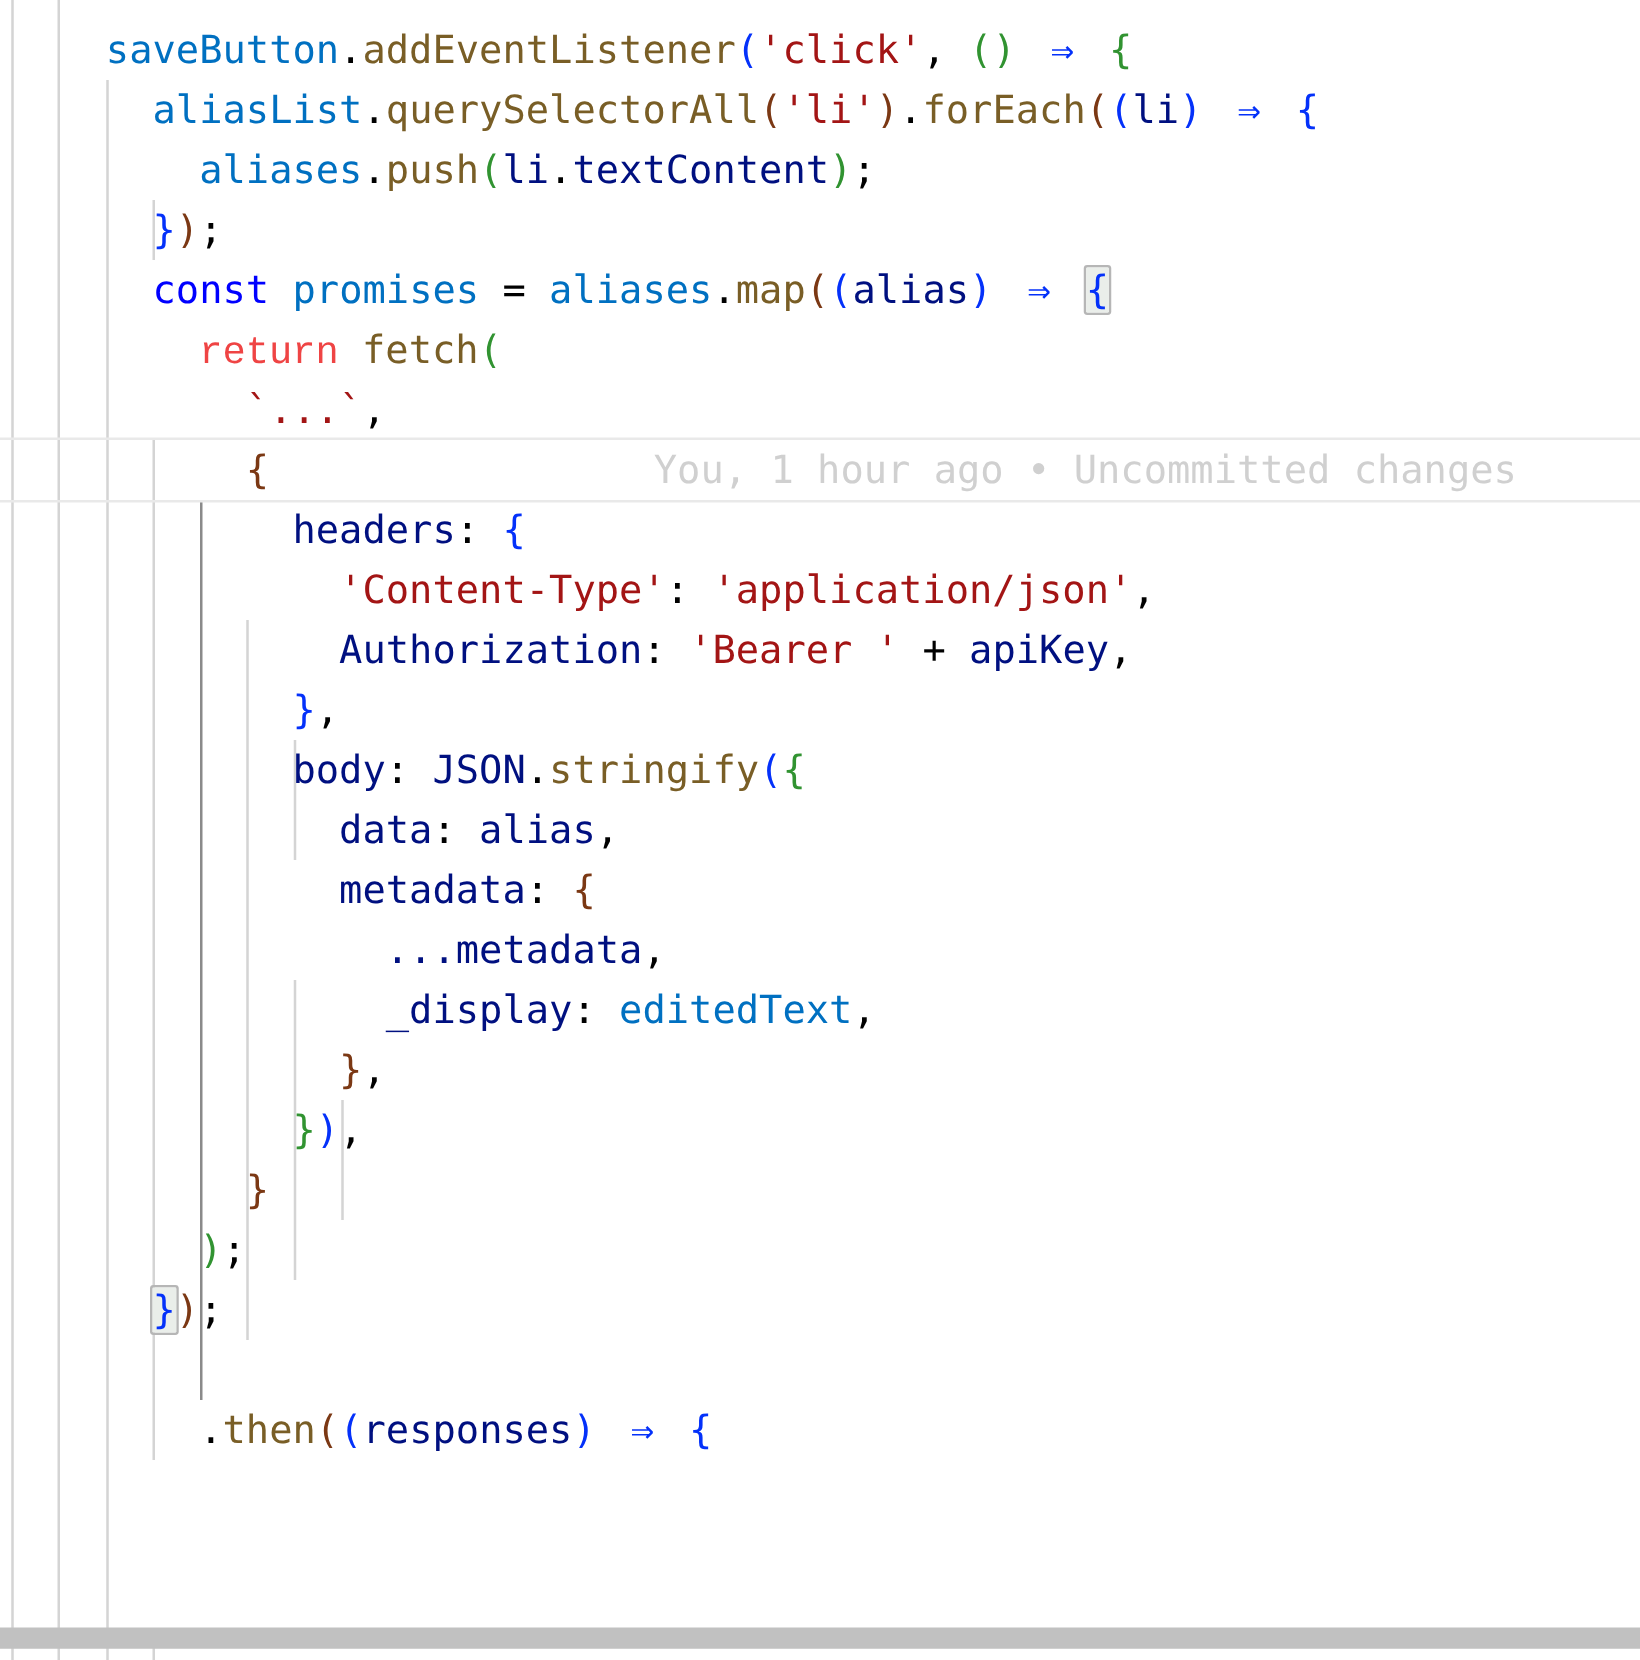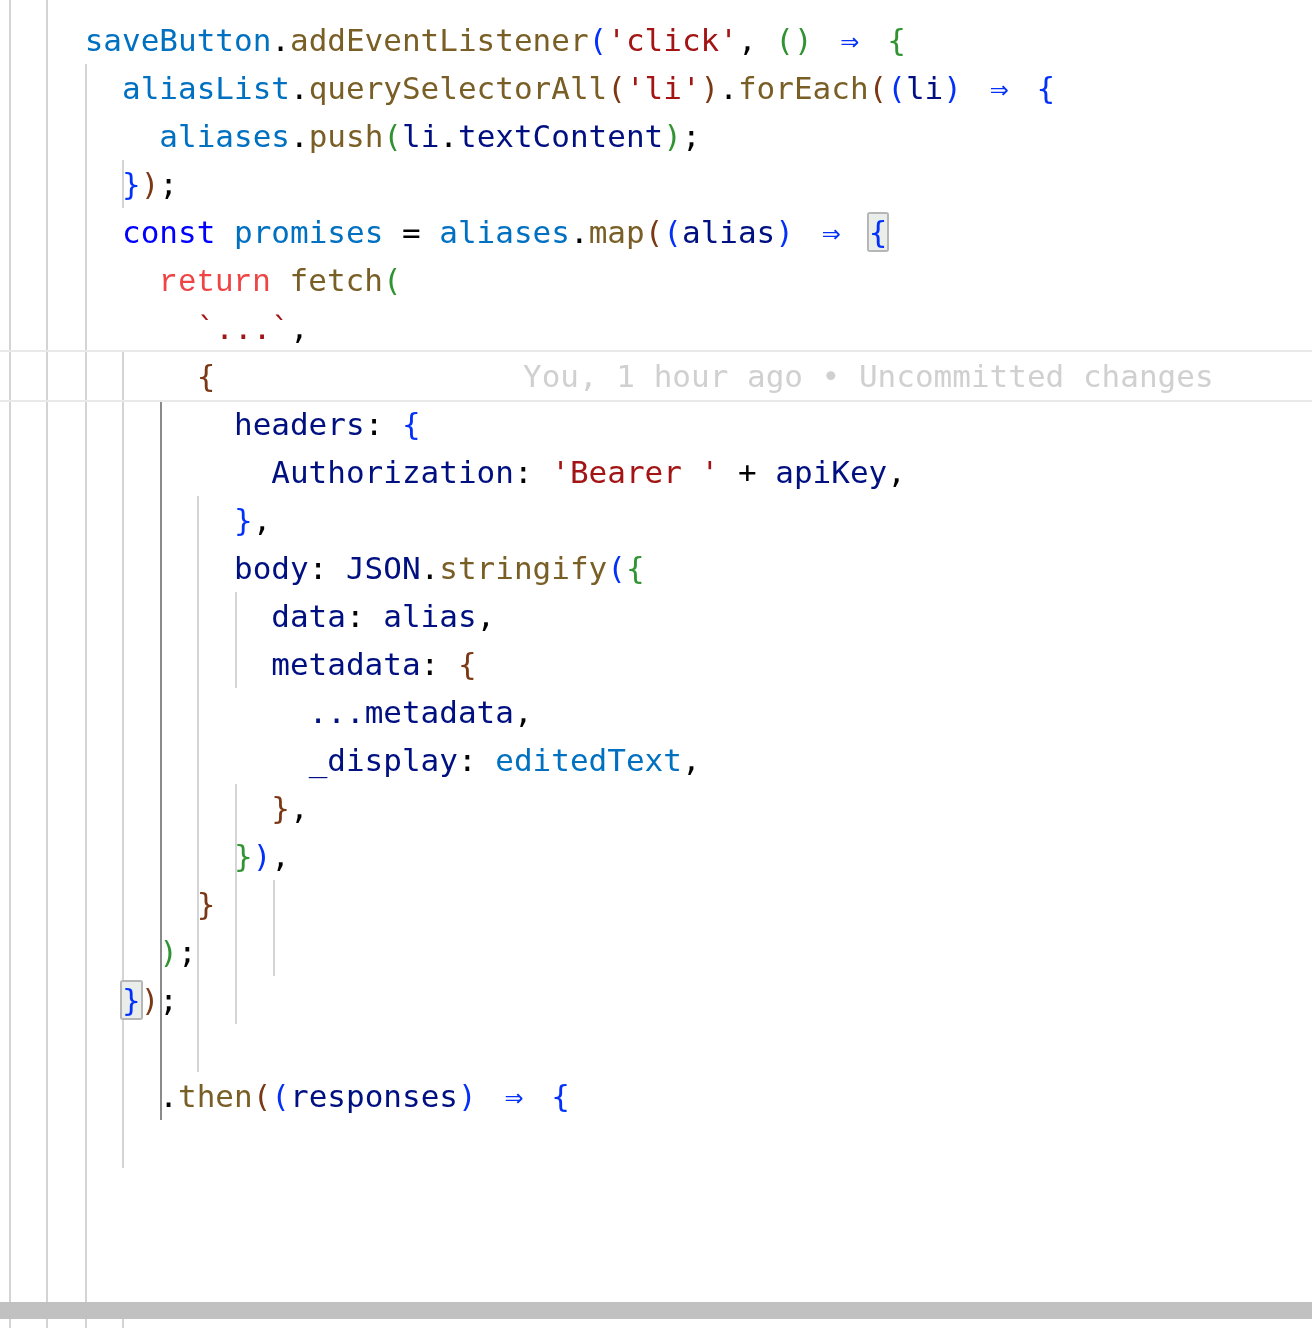--- a/index.html
+++ b/index.html
@@ -46,20 +46,21 @@
   <div id="code-area">
       <div class="line"><span style="color: rgb(0, 0, 0);">    </span><span style="color: rgb(0, 112, 193);">saveButton</span><span style="color: rgb(0, 0, 0);">.</span><span style="color: rgb(121, 94, 38);">addEventListener</span><span style="color: rgb(4, 49, 250);">(</span><span style="color: rgb(163, 21, 21);">'click'</span><span style="color: rgb(0, 0, 0);">, </span><span style="color: rgb(49, 147, 49);">()</span><span style="color: rgb(0, 0, 0);"> </span><span class="arrow" style="color: rgb(4, 49, 250);">⇒</span><span style="color: rgb(0, 0, 0);"> </span><span style="color: rgb(49, 147, 49);">{</span></div>
       <div class="line"><span style="color: rgb(0, 0, 0);">      </span><span style="color: rgb(0, 112, 193);">aliasList</span><span style="color: rgb(0, 0, 0);">.</span><span style="color: rgb(121, 94, 38);">querySelectorAll</span><span style="color: rgb(123, 56, 20);">(</span><span style="color: rgb(163, 21, 21);">'li'</span><span style="color: rgb(123, 56, 20);">)</span><span style="color: rgb(0, 0, 0);">.</span><span style="color: rgb(121, 94, 38);">forEach</span><span style="color: rgb(123, 56, 20);">(</span><span style="color: rgb(4, 49, 250);">(</span><span style="color: rgb(0, 16, 128);">li</span><span style="color: rgb(4, 49, 250);">)</span><span style="color: rgb(0, 0, 0);"> </span><span class="arrow" style="color: rgb(4, 49, 250);">⇒</span><span style="color: rgb(0, 0, 0);"> </span><span style="color: rgb(4, 49, 250);">{</span></div>
       <div class="line"><span style="color: rgb(0, 0, 0);">        </span><span style="color: rgb(0, 112, 193);">aliases</span><span style="color: rgb(0, 0, 0);">.</span><span style="color: rgb(121, 94, 38);">push</span><span style="color: rgb(49, 147, 49);">(</span><span style="color: rgb(0, 16, 128);">li</span><span style="color: rgb(0, 0, 0);">.</span><span style="color: rgb(0, 16, 128);">textContent</span><span style="color: rgb(49, 147, 49);">)</span><span style="color: rgb(0, 0, 0);">;</span></div>
       <div class="line"><span style="color: rgb(0, 0, 0);">      </span><span style="color: rgb(4, 49, 250);">}</span><span style="color: rgb(123, 56, 20);">)</span><span style="color: rgb(0, 0, 0);">;</span></div>
       <div class="line"><span style="color: rgb(0, 0, 0);">      </span><span style="color: rgb(0, 0, 255);">const</span><span style="color: rgb(0, 0, 0);"> </span><span style="color: rgb(0, 112, 193);">promises</span><span style="color: rgb(0, 0, 0);"> = </span><span style="color: rgb(0, 112, 193);">aliases</span><span style="color: rgb(0, 0, 0);">.</span><span style="color: rgb(121, 94, 38);">map</span><span style="color: rgb(123, 56, 20);">(</span><span style="color: rgb(4, 49, 250);">(</span><span style="color: rgb(0, 16, 128);">alias</span><span style="color: rgb(4, 49, 250);">)</span><span style="color: rgb(0, 0, 0);"> </span><span class="arrow" style="color: rgb(4, 49, 250);">⇒</span><span style="color: rgb(0, 0, 0);"> </span><span class="boxed" style="color: rgb(4, 49, 250);">{</span></div>
       <div class="line"><span style="color: rgb(0, 0, 0);">        </span><span style="color: #ef4444; font-family: Liberation Mono, monospace;">return</span><span style="color: rgb(0, 0, 0);"> </span><span style="color: rgb(121, 94, 38);">fetch</span><span style="color: rgb(49, 147, 49);">(</span></div>
       <div class="line"><span style="color: rgb(0, 0, 0);">          </span><span style="color: rgb(163, 21, 21);">`...`</span><span style="color: rgb(0, 0, 0);">,</span></div>
       <div class="line"><span style="color: rgb(0, 0, 0);">          </span><span style="color: rgb(123, 56, 20);">{</span></div>
       <div class="line"><span style="color: rgb(0, 0, 0);">            </span><span style="color: rgb(0, 16, 128);">headers</span><span style="color: rgb(0, 0, 0);">: </span><span style="color: rgb(4, 49, 250);">{</span></div>
+      <div class="line"><span style="color: rgb(0, 0, 0);">              </span><span style="color: rgb(163, 21, 21);">'Content-Type'</span><span style="color: rgb(0, 0, 0);">: </span><span style="color: rgb(163, 21, 21);">'application/json'</span><span style="color: rgb(0, 0, 0);">,</span></div>
       <div class="line"><span style="color: rgb(0, 0, 0);">              </span><span style="color: rgb(0, 16, 128); text-align: center;">Authorization</span><span style="color: rgb(0, 0, 0);">: </span><span style="color: rgb(163, 21, 21);">'Bearer '</span><span style="color: rgb(0, 0, 0);"> + </span><span style="color: rgb(0, 16, 128);">apiKey</span><span style="color: rgb(0, 0, 0);">,</span></div>
       <div class="line"><span style="color: rgb(0, 0, 0);">            </span><span style="color: rgb(4, 49, 250);">}</span><span style="color: rgb(0, 0, 0);">,</span></div>
       <div class="line"><span style="color: rgb(0, 0, 0);">            </span><span style="color: rgb(0, 16, 128);">body</span><span style="color: rgb(0, 0, 0);">: </span><span style="color: rgb(0, 16, 128);">JSON</span><span style="color: rgb(0, 0, 0);">.</span><span style="color: rgb(121, 94, 38);">stringify</span><span style="color: rgb(4, 49, 250);">(</span><span style="color: rgb(49, 147, 49);">{</span></div>
       <div class="line"><span style="color: rgb(0, 0, 0);">              </span><span style="color: rgb(0, 16, 128);">data</span><span style="color: rgb(0, 0, 0);">: </span><span style="color: rgb(0, 16, 128);">alias</span><span style="color: rgb(0, 0, 0);">,</span></div>
       <div class="line"><span style="color: rgb(0, 0, 0);">              </span><span style="color: rgb(0, 16, 128);">metadata</span><span style="color: rgb(0, 0, 0);">: </span><span style="color: rgb(123, 56, 20);">{</span></div>
       <div class="line"><span style="color: rgb(0, 0, 0);">                </span><span style="color: rgb(0, 16, 128);">...</span><span style="color: rgb(0, 16, 128);">metadata</span><span style="color: rgb(0, 0, 0);">,</span></div>
       <div class="line"><span style="color: rgb(0, 0, 0);">                </span><span style="color: rgb(0, 16, 128);">_display</span><span style="color: rgb(0, 0, 0);">: </span><span style="color: rgb(0, 112, 193);">editedText</span><span style="color: rgb(0, 0, 0);">,</span></div>
       <div class="line"><span style="color: rgb(0, 0, 0);">              </span><span style="color: rgb(123, 56, 20);">}</span><span style="color: rgb(0, 0, 0);">,</span></div>
       <div class="line"><span style="color: rgb(0, 0, 0);">            </span><span style="color: rgb(49, 147, 49);">}</span><span style="color: rgb(4, 49, 250);">)</span><span style="color: rgb(0, 0, 0);">,</span></div>
       <div class="line"><span style="color: rgb(0, 0, 0);">          </span><span style="color: rgb(123, 56, 20);">}</span></div>

